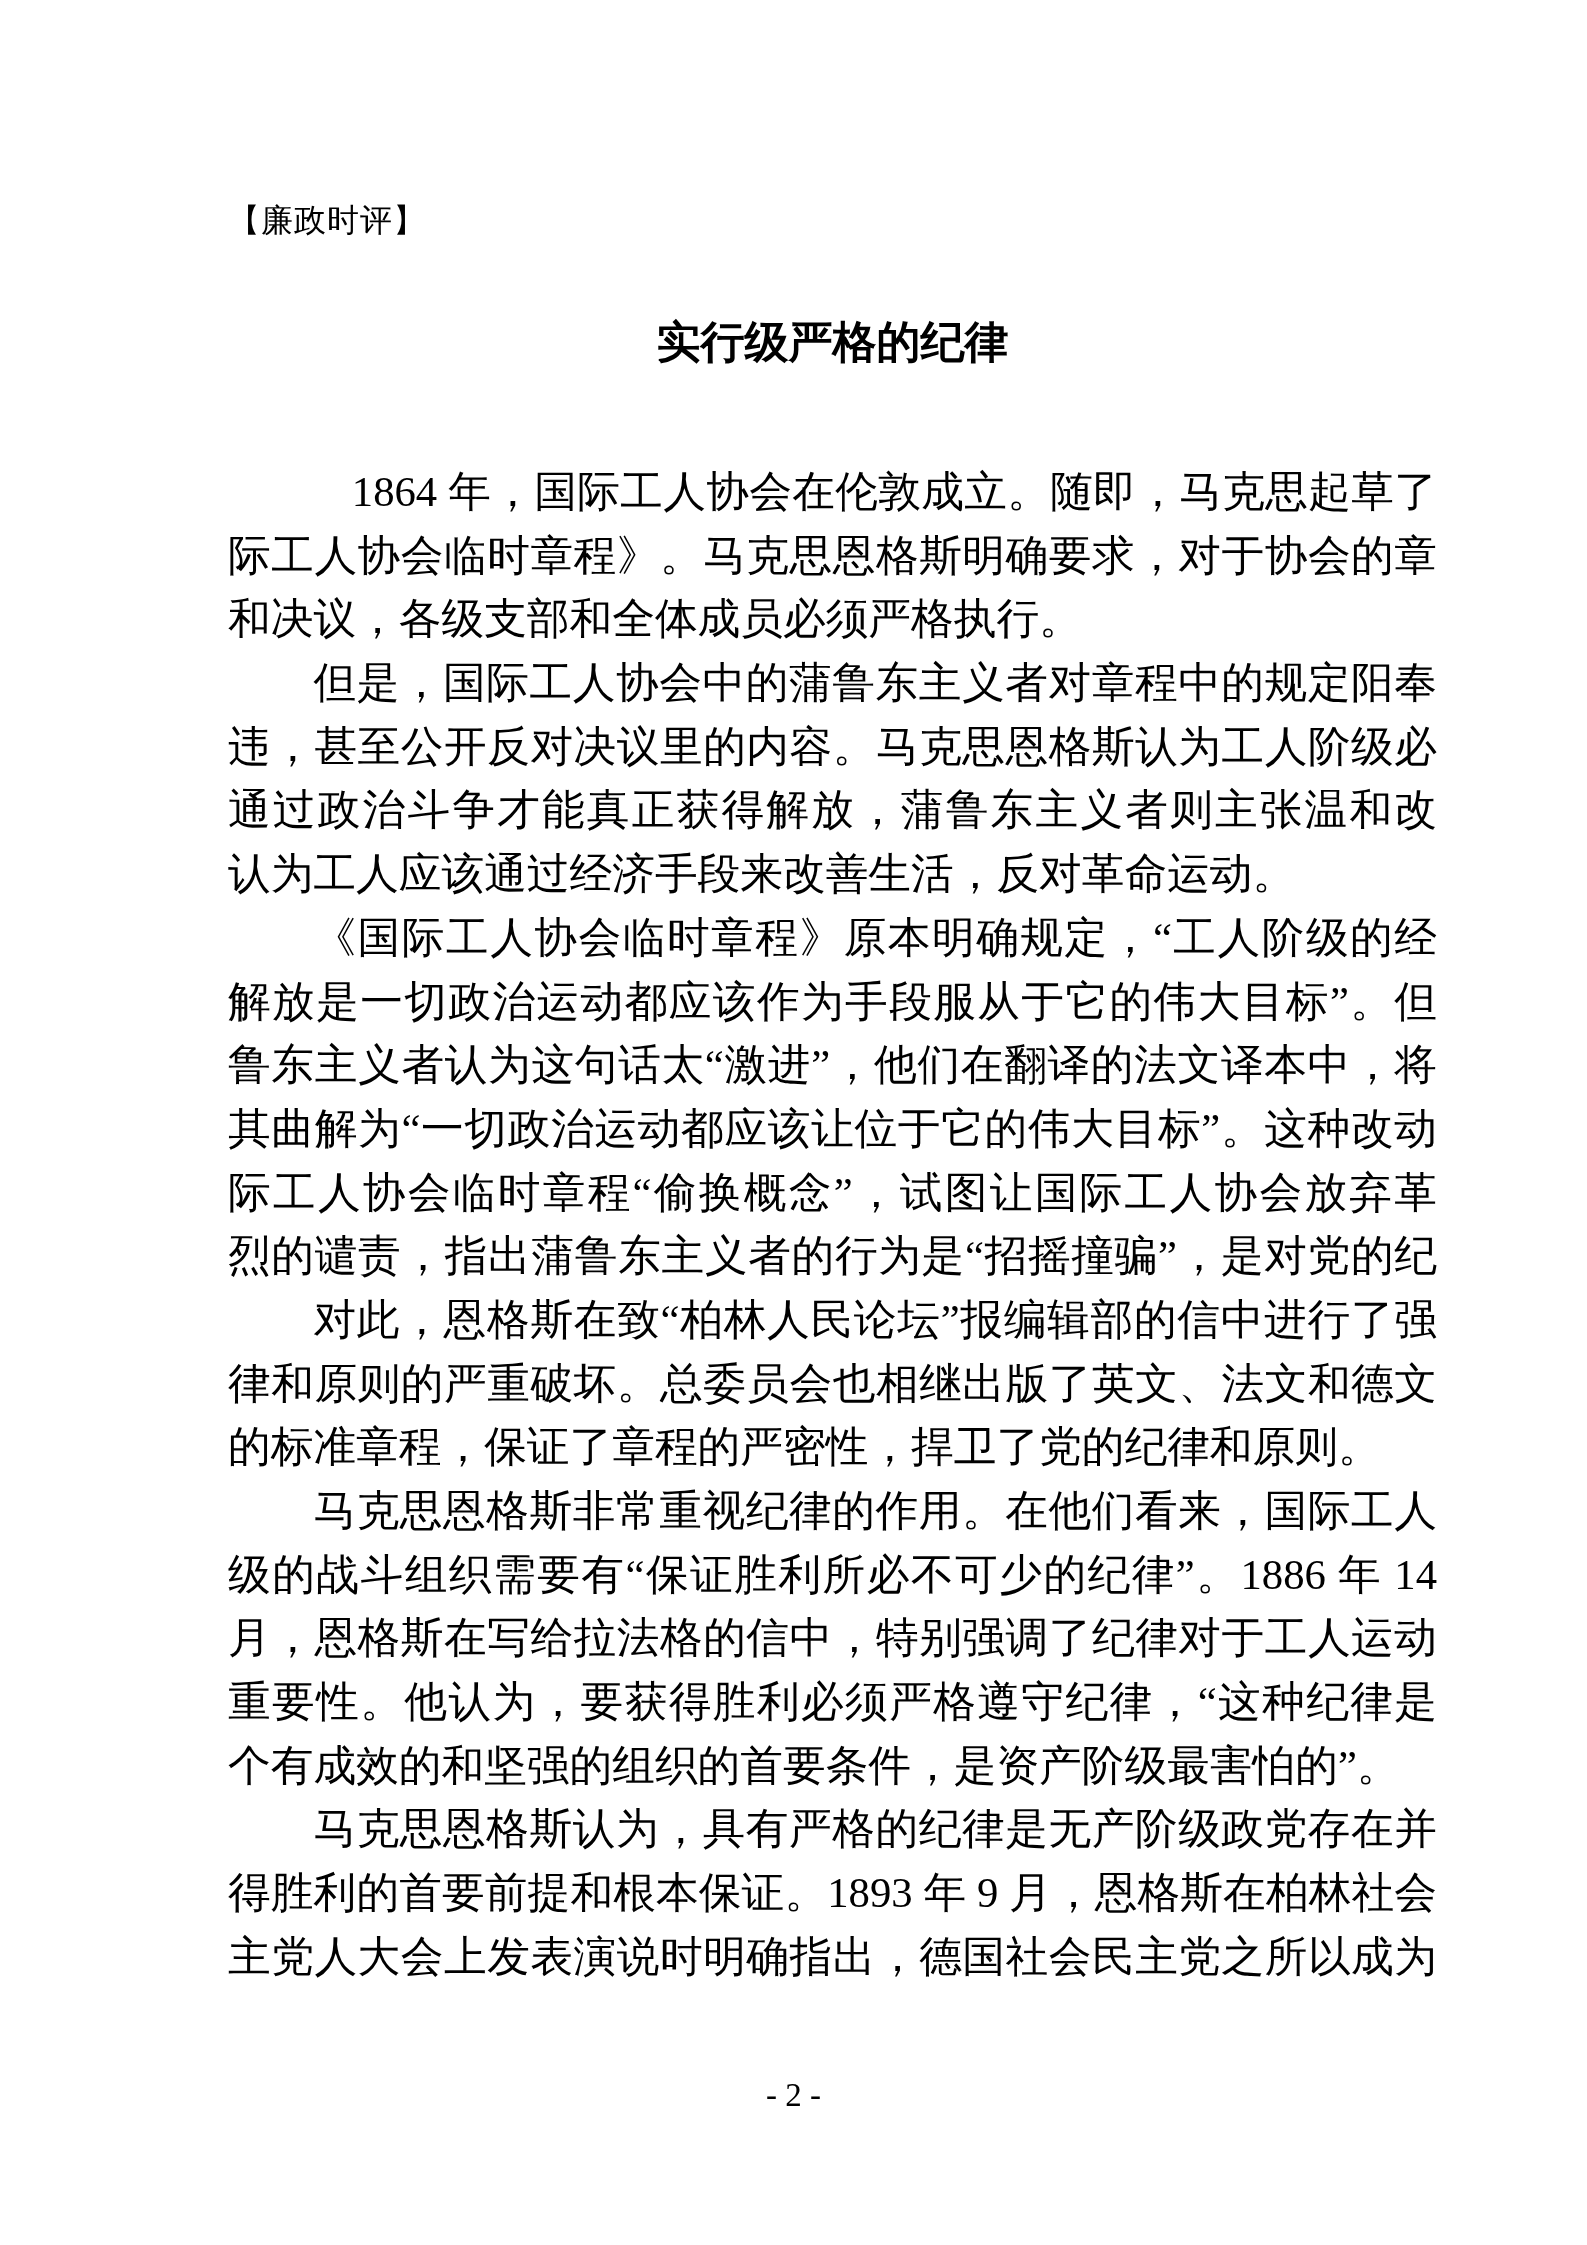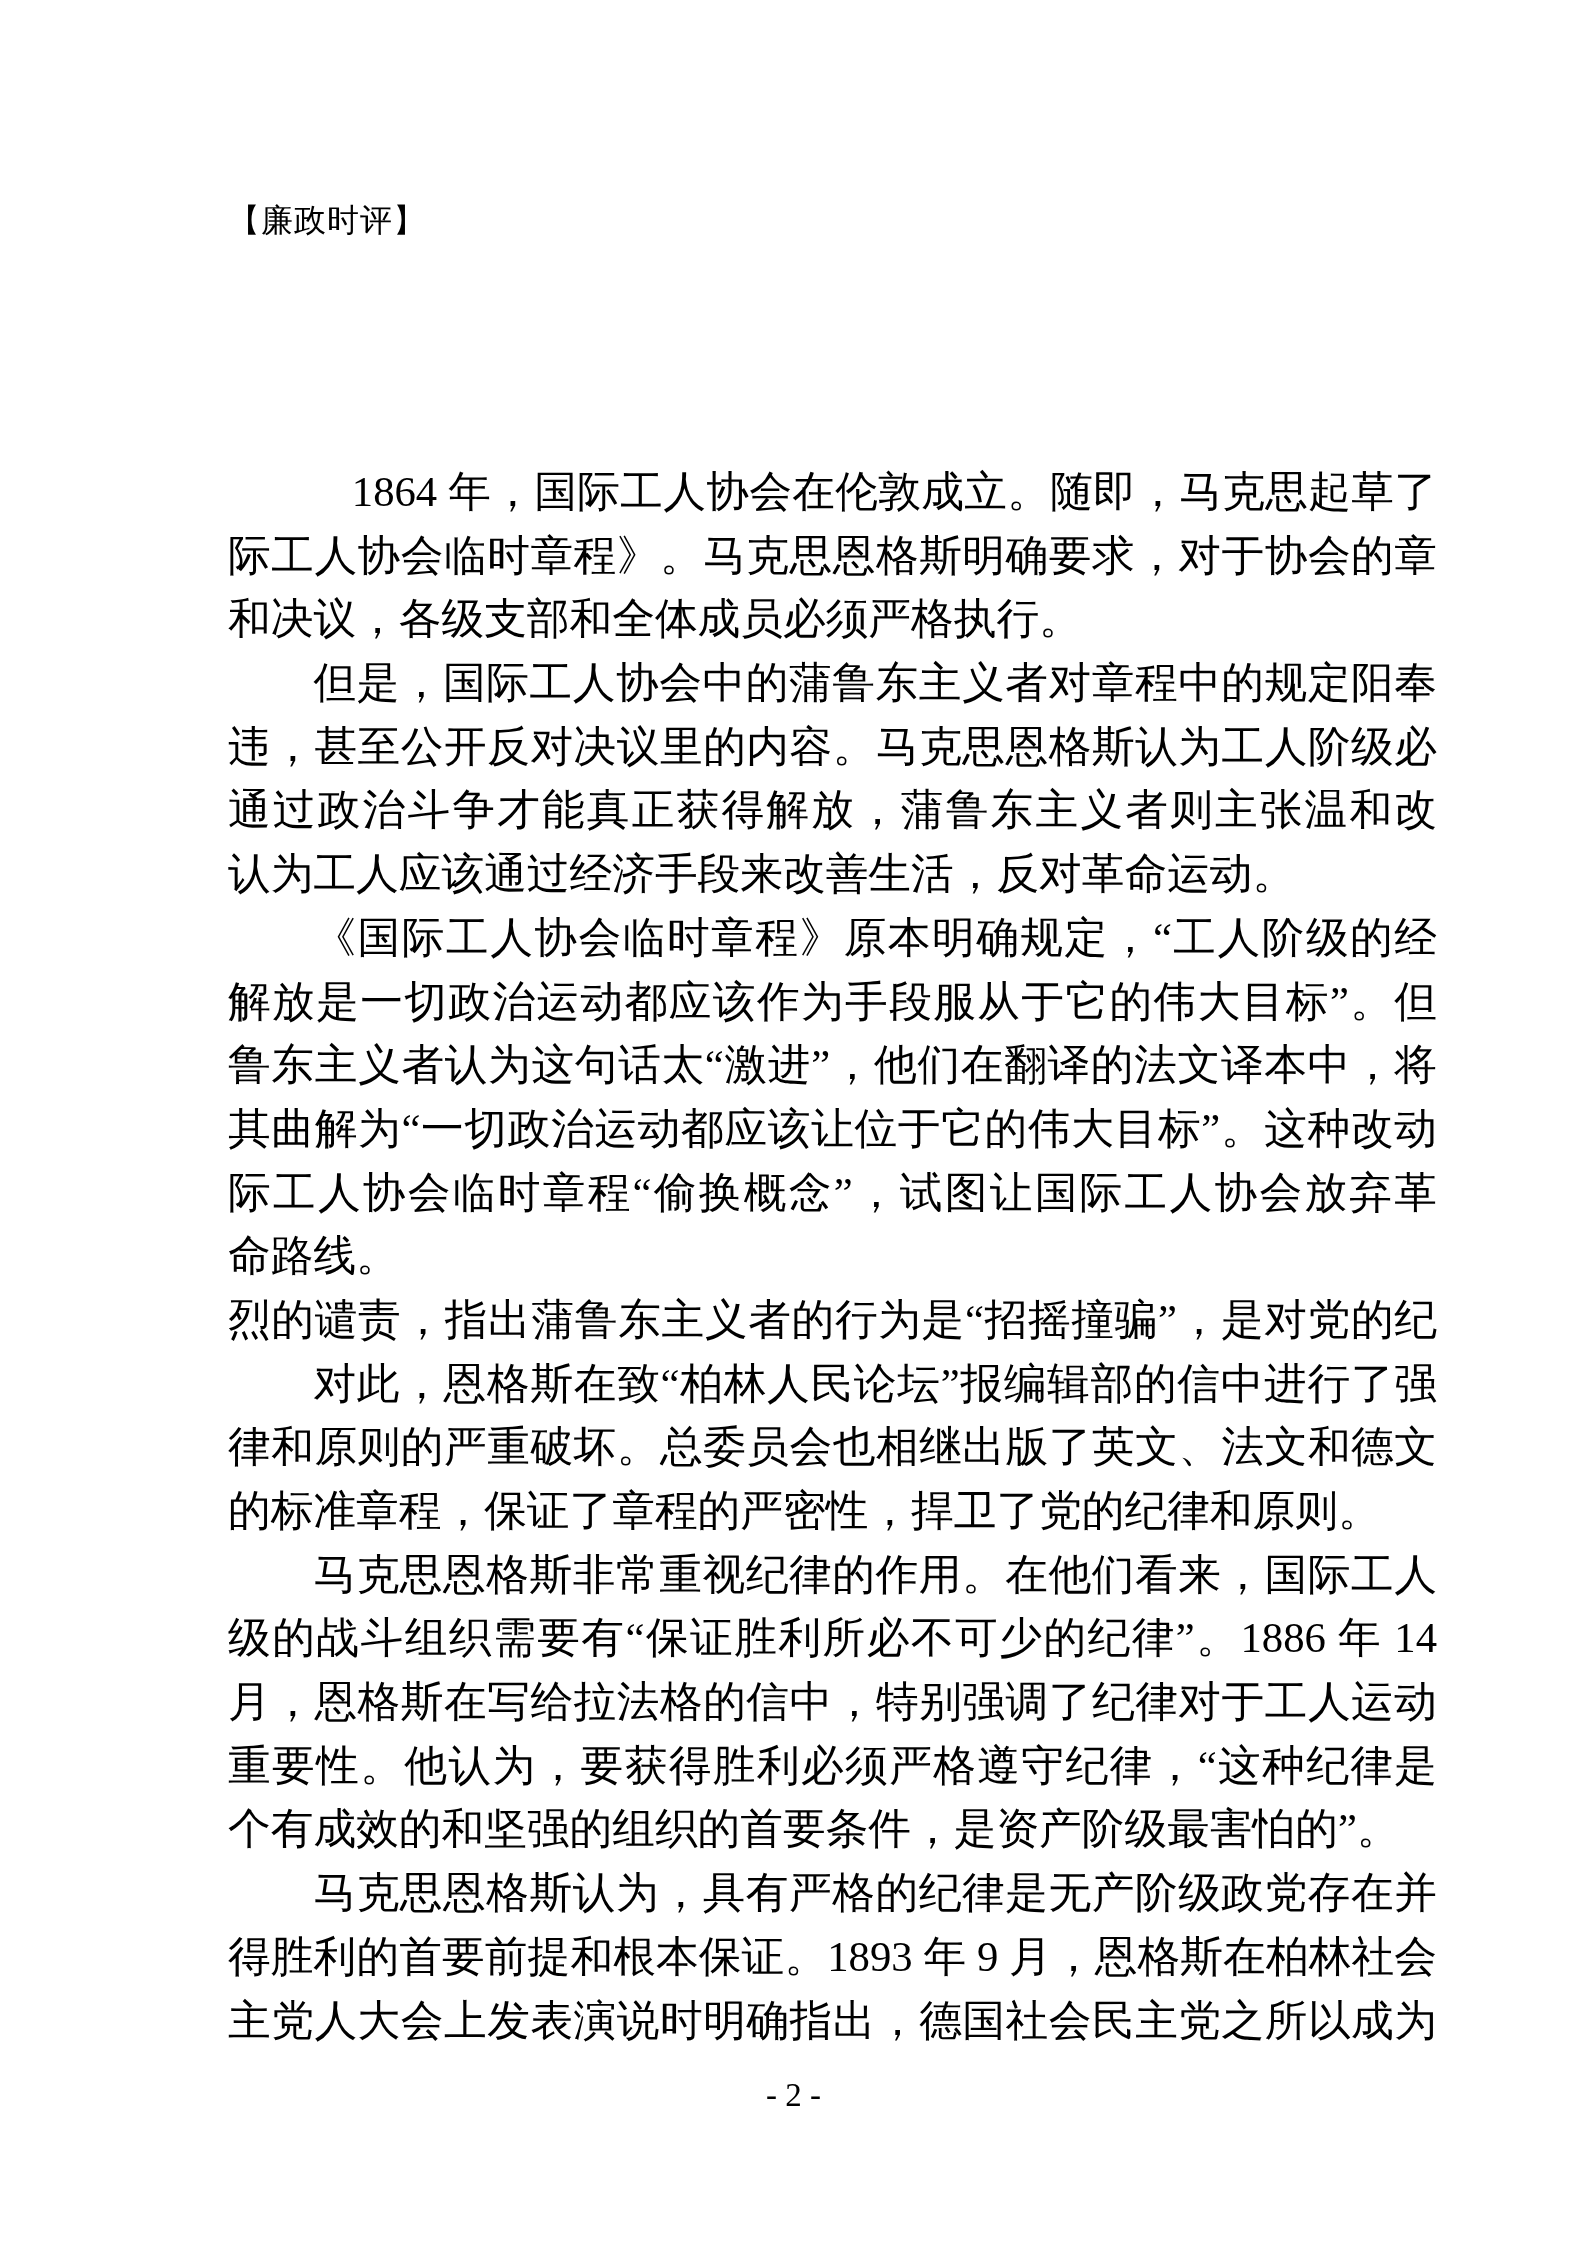--- a/index.html
+++ b/index.html
@@ -63,40 +63,40 @@
     font-size: 33px;
     line-height: 46px;
   }
 </style>
 </head>
 <body>
 
 <div class="page">
   <div class="section-label">【廉政时评】</div>
 
+  <h1 class="doc-title">实行级严格的纪律</h1>
 
   <div class="doc-body">
       <div class="paragraph">
         <div class="line" style="text-indent: 2.9em;">1864 年，国际工人协会在伦敦成立。随即，马克思起草了《国</div>
         <div class="line">际工人协会临时章程》。马克思恩格斯明确要求，对于协会的章程</div>
         <div class="line no-stretch">和决议，各级支部和全体成员必须严格执行。</div>
       </div>
       <div class="paragraph">
         <div class="line" style="text-indent: 2em;">但是，国际工人协会中的蒲鲁东主义者对章程中的规定阳奉阴</div>
         <div class="line">违，甚至公开反对决议里的内容。马克思恩格斯认为工人阶级必须</div>
         <div class="line">通过政治斗争才能真正获得解放，蒲鲁东主义者则主张温和改良，</div>
         <div class="line no-stretch">认为工人应该通过经济手段来改善生活，反对革命运动。</div>
       </div>
       <div class="paragraph">
         <div class="line" style="text-indent: 2em;">《国际工人协会临时章程》原本明确规定，“工人阶级的经济</div>
         <div class="line">解放是一切政治运动都应该作为手段服从于它的伟大目标”。但蒲</div>
         <div class="line">鲁东主义者认为这句话太“激进”，他们在翻译的法文译本中，将</div>
         <div class="line">其曲解为“一切政治运动都应该让位于它的伟大目标”。这种改动</div>
         <div class="line">际工人协会临时章程“偷换概念”，试图让国际工人协会放弃革</div>
-        <div class="line no-stretch">命路线。</div>
       </div>
       <div class="paragraph">
         <div class="line">烈的谴责，指出蒲鲁东主义者的行为是“招摇撞骗”，是对党的纪</div>
         <div class="line" style="text-indent: 2em;">对此，恩格斯在致“柏林人民论坛”报编辑部的信中进行了强</div>
         <div class="line">律和原则的严重破坏。总委员会也相继出版了英文、法文和德文版</div>
         <div class="line no-stretch">的标准章程，保证了章程的严密性，捍卫了党的纪律和原则。</div>
       </div>
       <div class="paragraph">
         <div class="line" style="text-indent: 2em;">马克思恩格斯非常重视纪律的作用。在他们看来，国际工人阶</div>
         <div class="line">级的战斗组织需要有“保证胜利所必不可少的纪律”。1886 年 14</div>

